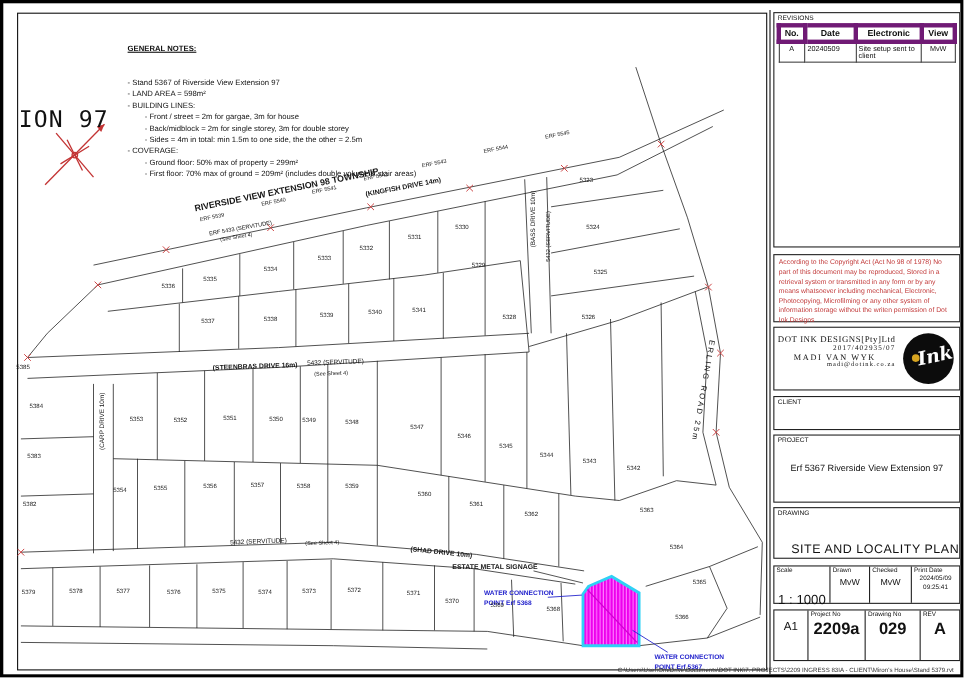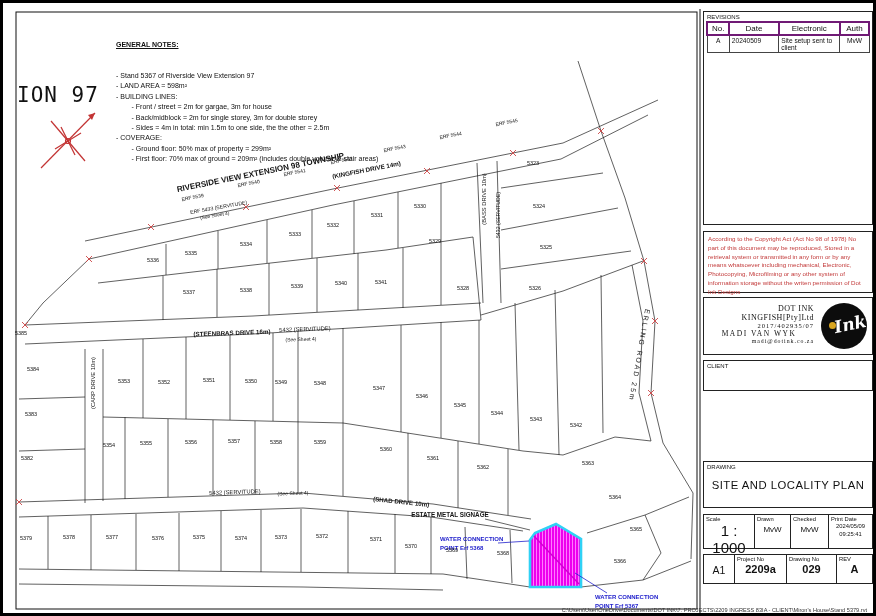--- a/index.html
+++ b/index.html
@@ -1,53 +1,53 @@
 <!DOCTYPE html>
 <html><head>
 <meta charset="utf-8">
 <style>
   html,body{margin:0;padding:0;background:#e8e8e8;}
   .page{position:relative;width:876px;height:616px;background:#fff;
         font-family:"Liberation Sans",sans-serif;color:#111;overflow:hidden;
         box-sizing:border-box;border:3px solid #000;}
   svg{position:absolute;left:0;top:0;}
   
-  .corner-text{position:absolute;left:14px;top:80px;font-family:"DejaVu Sans Mono",monospace;
+  .corner-text{position:absolute;left:14px;top:93px;font-family:"DejaVu Sans Mono",monospace;
                font-size:21px;letter-spacing:1px;color:#111;}
   
   .notes{position:absolute;left:113px;top:16px;width:320px;font-size:7px;line-height:10.4px;white-space:pre;}
   .notes .title{font-weight:bold;text-decoration:underline;}
   
   .box{position:absolute;left:700px;width:170px;box-sizing:border-box;border:1.2px solid #222;background:#fff;}
   .lbl{font-size:6px;padding:2px 0 0 3px;color:#111;}
   table.rev{border-collapse:collapse;width:164px;margin:1px auto 0 auto;}
-  table.rev th{border:2px solid #701a75;font-size:8px;font-weight:normal;padding:1px 2px;}
+  table.rev th{border:4px solid #701a75;font-size:8px;font-weight:bold;padding:1px 2px;}
   table.rev td{border:1px solid #444;font-size:6.6px;padding:1px 2px;vertical-align:top;}
   .c-no{width:18px;text-align:center}.c-date{width:50px}.c-desc{width:64px}.c-auth{width:26px;text-align:center}
   .copy{font-size:6.2px;line-height:1.42;color:#c23a3a;padding:3px 4px;}
   .company{font-family:"Liberation Serif",serif;text-align:right;padding:6px 58px 0 0;}
   .company .nm{font-size:8px;letter-spacing:.5px;}
   .company .rg{font-size:6.5px;letter-spacing:1px;}
   .company .ct{font-size:7.5px;letter-spacing:1.5px;text-align:center;}
   .company .em{font-size:5.8px;letter-spacing:1px;}
   .logo{position:absolute;right:5px;top:5px;width:46px;height:46px;border-radius:50%;background:#0c0c0c;}
   .logo .ink{position:absolute;left:13px;top:11px;color:#fff;font-family:"DejaVu Serif",serif;
              font-style:italic;font-weight:bold;font-size:17px;transform:rotate(-12deg);}
   .logo .dot{position:absolute;left:8px;top:19px;width:7px;height:7px;border-radius:50%;background:#d8a520;}
   .val-center{text-align:center;}
   .proj-val{font-size:8.3px;margin-top:16px;}
-  .drw-val{font-size:11.3px;letter-spacing:.5px;margin-top:9px;}
+  .drw-val{font-size:11.3px;letter-spacing:.5px;margin-top:24px;text-align:right;}
   .row-flex{display:flex;height:100%;}
   .cell{flex:0 0 auto;border-left:1px solid #222;box-sizing:border-box;height:100%;}
   .cell:first-child{border-left:none;}
   .cell .lbl{padding:1px 0 0 2px;font-size:5.8px;}
-  .v-scale{font-size:15px;text-align:center;margin-top:0;}
+  .v-scale{font-size:12px;text-align:center;margin-top:16px;}
   .v-ini{font-size:8px;text-align:center;margin-top:3px;}
   .v-date{font-size:5.8px;text-align:center;line-height:1.3;margin-top:1px;}
-  .v-big{font-size:11px;text-align:center;margin-top:1px;font-weight:bold;}
+  .v-big{font-size:15px;text-align:center;margin-top:1px;font-weight:bold;}
   .v-a1{font-size:10.5px;text-align:center;margin-top:9px;}
   .status-val{font-size:12.5px;text-align:center;letter-spacing:1px;margin-top:0px;}
   .footer-path{position:absolute;right:6px;bottom:0px;font-size:5.6px;color:#333;}
 </style>
 </head>
 <body>
 
 <div class="page">
 
   <svg id="plan-svg" width="700" height="616" viewBox="0 0 700 616">
@@ -276,55 +276,59 @@
   </div>
 
   <div class="box" style="top:8px;height:214px;">
     <div class="lbl">REVISIONS</div>
     <table class="rev">
       <thead>
         <tr>
           <th class="c-no">No.</th>
           <th class="c-date">Date</th>
           <th class="c-desc">Electronic</th>
-          <th class="c-auth">Auth</th>
+          <th class="c-auth">View</th>
         </tr>
       </thead>
       <tbody>
         <tr>
           <td class="c-no">A</td>
           <td class="c-date">20240509</td>
           <td class="c-desc">Site setup sent to client</td>
           <td class="c-auth">MvW</td>
         </tr>
       </tbody>
     </table>
   </div>
 
   <div class="box" style="top:228px;height:62px;">
     <div class="copy">According to the Copyright Act (Act No 98 of 1978) No part of this document may be reproduced, Stored in a retrieval system or transmitted in any form or by any means whatsoever including mechanical, Electronic, Photocopying, Microfilming or any other system of information storage without the writen permission of Dot Ink Designs</div>
   </div>
 
   <div class="box" style="top:294px;height:58px;">
     <div class="company">
-      <div class="nm">DOT INK KINGFISH[Pty]Ltd</div>
+      <div class="nm">DOT INK DESIGNS[Pty]Ltd</div>
       <div class="rg">2017/402935/07</div>
       <div class="ct">MADI VAN WYK</div>
       <div class="em">madi@dotink.co.za</div>
     </div>
     <div class="logo">
       <span class="dot"></span>
       <span class="ink">Ink</span>
     </div>
   </div>
 
   <div class="box" style="top:357px;height:31px;">
     <div class="lbl">CLIENT</div>
   </div>
 
+  <div class="box" style="top:392px;height:62px;">
+    <div class="lbl">PROJECT</div>
+    <div class="val-center proj-val">Erf 5367 Riverside View Extension 97</div>
+  </div>
 
   <div class="box" style="top:458px;height:47px;">
     <div class="lbl">DRAWING</div>
     <div class="val-center drw-val">SITE AND LOCALITY PLAN</div>
   </div>
 
   <div class="box" style="top:511px;height:35px;">
     <div class="row-flex">
       <div class="cell" style="width:50px">
         <div class="lbl">Scale</div>
@@ -341,21 +345,21 @@
       <div class="cell" style="width:44px">
         <div class="lbl">Print Date</div>
         <div class="v-date">
           <div>2024/05/09</div>
           <div>09:25:41</div>
         </div>
       </div>
     </div>
   </div>
 
-  <div class="box" style="top:551px;height:30px;">
+  <div class="box" style="top:551px;height:47px;">
     <div class="row-flex">
       <div class="cell" style="width:30px">
         <div class="v-a1">A1</div>
       </div>
       <div class="cell" style="width:52px">
         <div class="lbl">Project No</div>
         <div class="v-big">2209a</div>
       </div>
       <div class="cell" style="width:50px">
         <div class="lbl">Drawing No</div>

